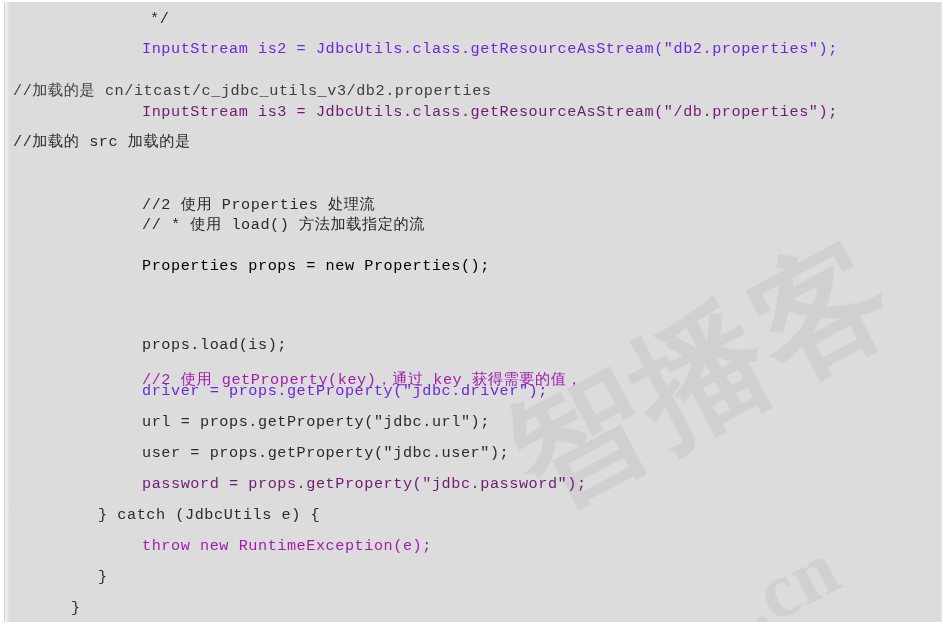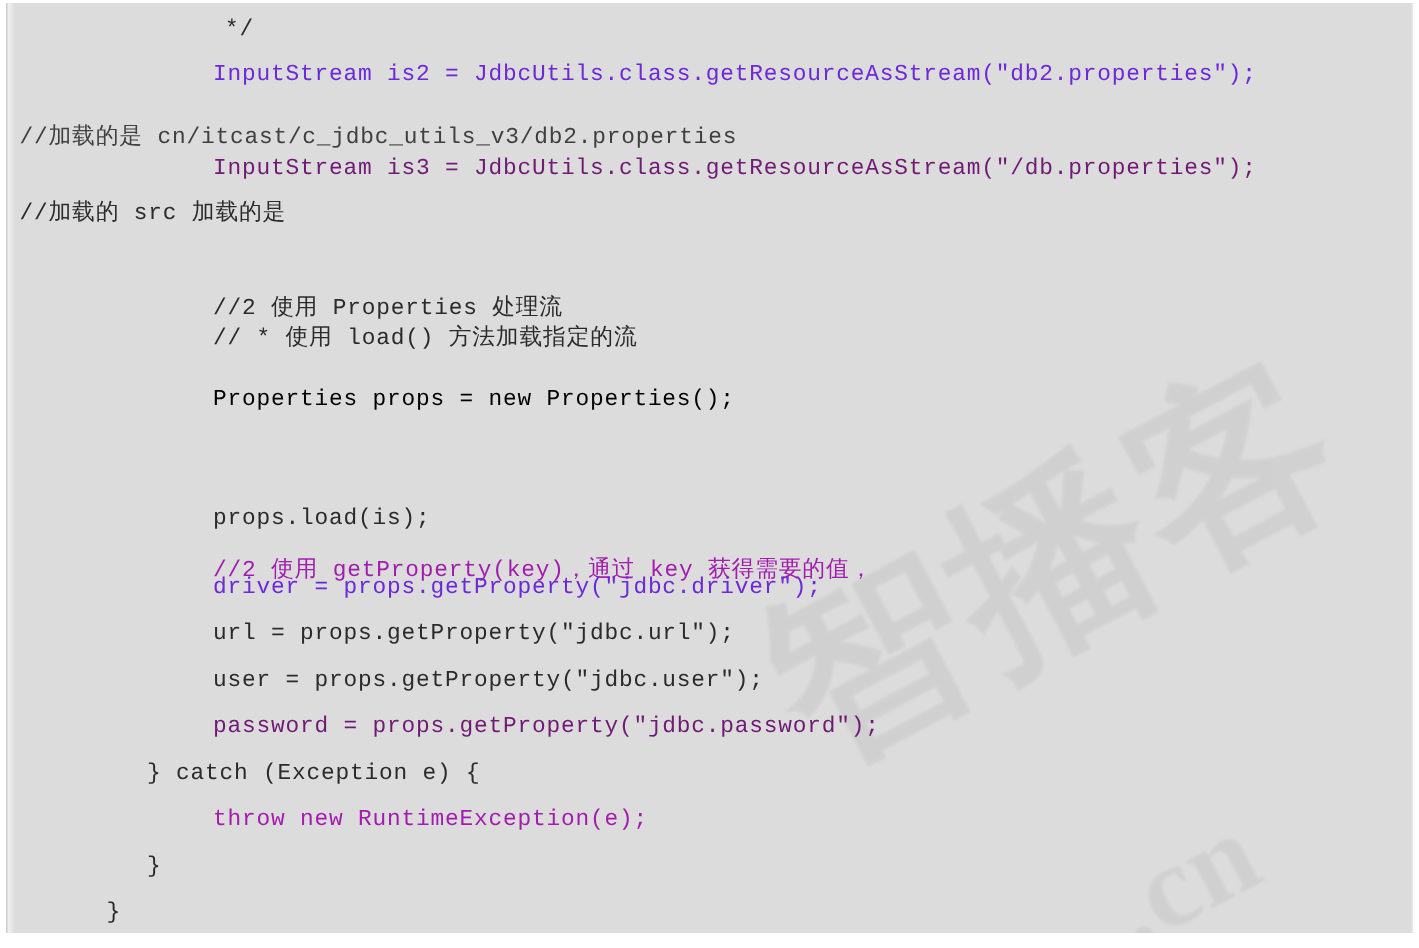--- a/index.html
+++ b/index.html
@@ -129,21 +129,21 @@
         <div class="code-line" style="top: 188px; padding-left: 129px; color: rgb(43, 43, 43);">//2 使用 Properties 处理流</div>
         <div class="code-line" style="top: 208px; padding-left: 129px; color: rgb(43, 43, 43);">// * 使用 load() 方法加载指定的流</div>
         <div class="code-line" style="top: 249px; padding-left: 129px; color: #000000;">Properties props = new Properties();</div>
         <div class="code-line" style="top: 280px; padding-left: 129px; color: rgb(43, 43, 43); margin-top: 48px;">props.load(is);</div>
         <div class="code-line blank" style="top: 310px; padding-left: 0px;"></div>
         <div class="code-line" style="top: 363px; padding-left: 129px; color: #a21caf;">//2 使用 getProperty(key)，通过 key 获得需要的值，</div>
         <div class="code-line" style="top: 374px; padding-left: 129px; color: #6d28d9;">driver = props.getProperty("jdbc.driver");</div>
         <div class="code-line" style="top: 405px; padding-left: 129px; color: rgb(43, 43, 43);">url = props.getProperty("jdbc.url");</div>
         <div class="code-line" style="top: 436px; padding-left: 129px; color: rgb(43, 43, 43);">user = props.getProperty("jdbc.user");</div>
         <div class="code-line" style="top: 467px; padding-left: 129px; color: #701a75;">password = props.getProperty("jdbc.password");</div>
-        <div class="code-line" style="top: 498px; padding-left: 85px; color: rgb(43, 43, 43);">} catch (Exception e) {</div>
+        <div class="code-line" style="top: 498px; padding-left: 85px; color: rgb(43, 43, 43);">} catch (JdbcUtils e) {</div>
         <div class="code-line" style="top: 529px; padding-left: 129px; color: #a21caf;">throw new RuntimeException(e);</div>
         <div class="code-line" style="top: 560px; padding-left: 85px; color: rgb(43, 43, 43);">}</div>
         <div class="code-line" style="top: 591px; padding-left: 58px; color: rgb(43, 43, 43);">}</div>
       </div>
 
   </div>
 
 </div>
 
 </body></html>

